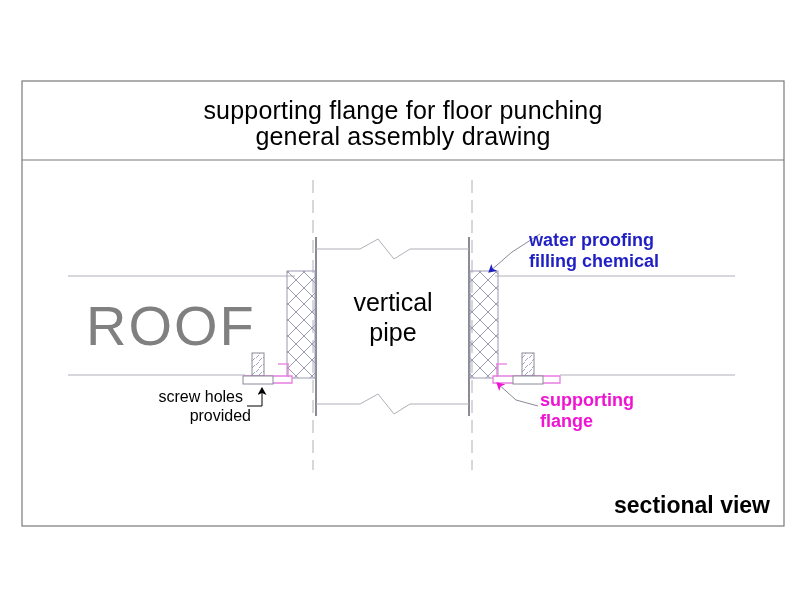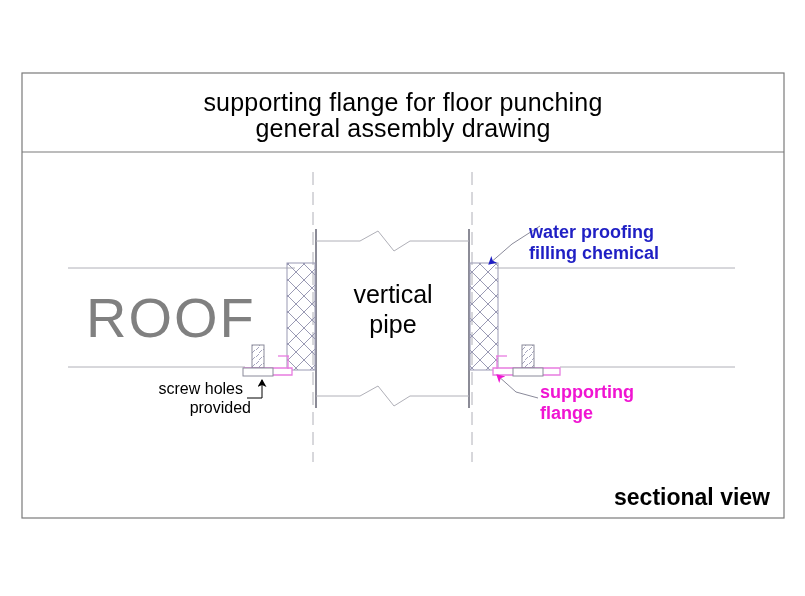--- a/index.html
+++ b/index.html
@@ -10,21 +10,21 @@
   body {
     width: 805px;
     height: 596px;
     position: relative;
     font-family: "Liberation Sans", sans-serif;
     overflow: hidden;
   }
   #canvas-root {
     position: absolute;
     left: 0;
-    top: 0;
+    top: 8px;
     width: 805px;
     height: 528px;
   }
   svg.drawing {
     position: absolute;
     left: 0;
     top: 0;
     width: 805px;
     height: 596px;
     display: block;

